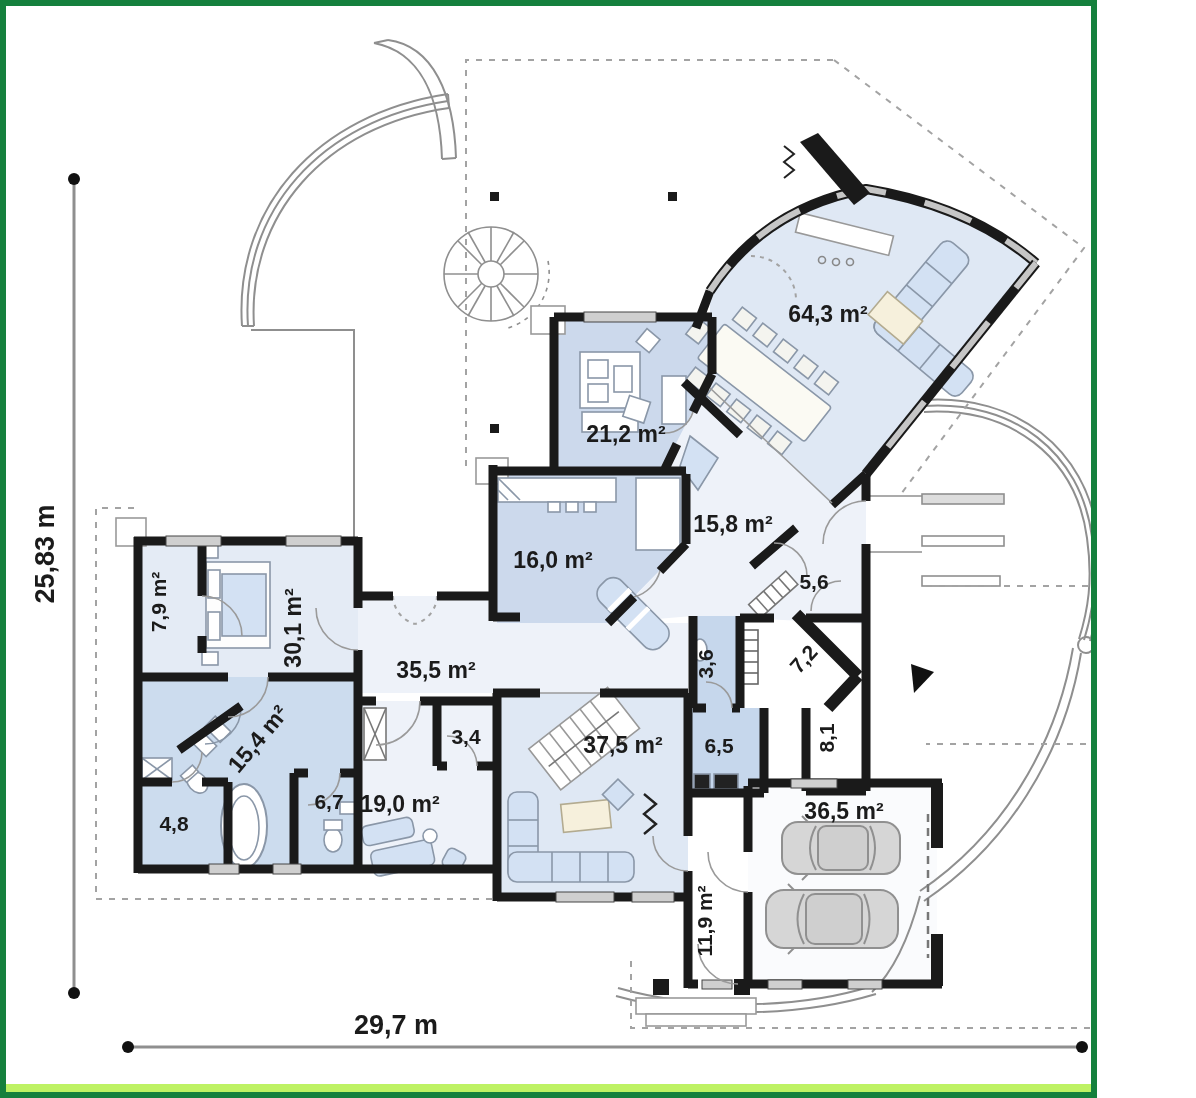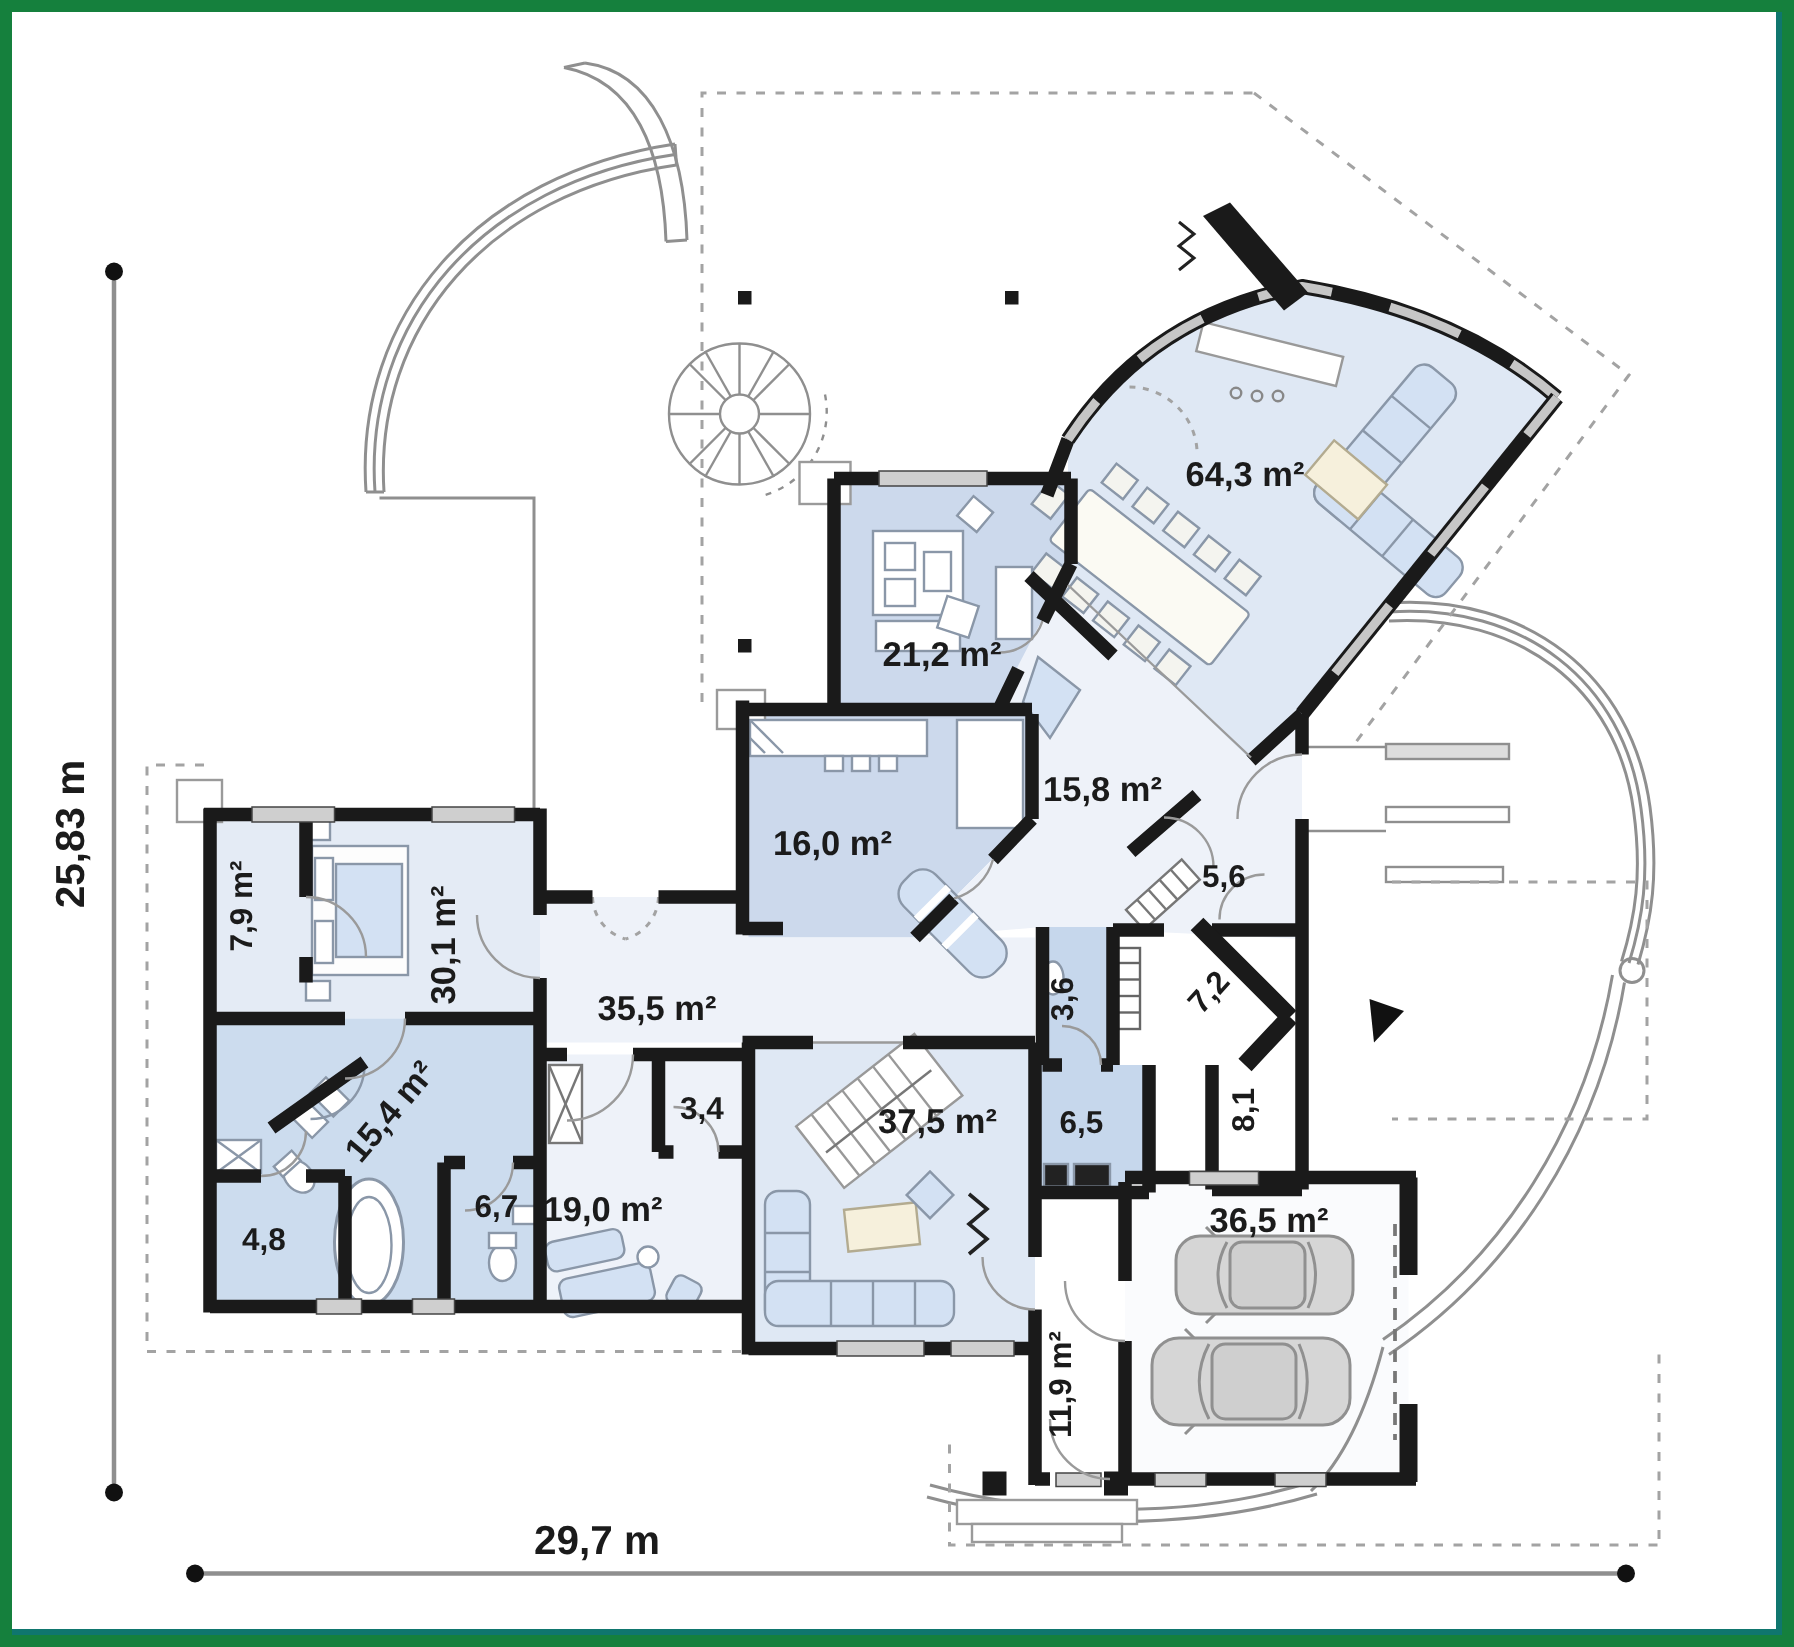--- a/index.html
+++ b/index.html
@@ -1,21 +1,21 @@
 <!DOCTYPE html>
 <html><head>
 <meta charset="utf-8">
 <style>
   html,body{margin:0;padding:0;background:#ffffff;}
   #frame{
     position:relative;
-    width:1196px;height:1098px;
+    width:1097px;height:1098px;
     box-sizing:border-box;
-    border:8px solid #15803d;
-    background:#0f766e;
+    border:6px solid #15803d;
+    background:#bef264;
     font-family:"Liberation Sans", sans-serif;
     overflow:hidden;
   }
   svg{display:block;}
   text{
     font-family:"Liberation Sans","DejaVu Sans",sans-serif;
     font-weight:700;
     fill:#1b1b1b;
   }
   .room-label{font-size:23px;}

